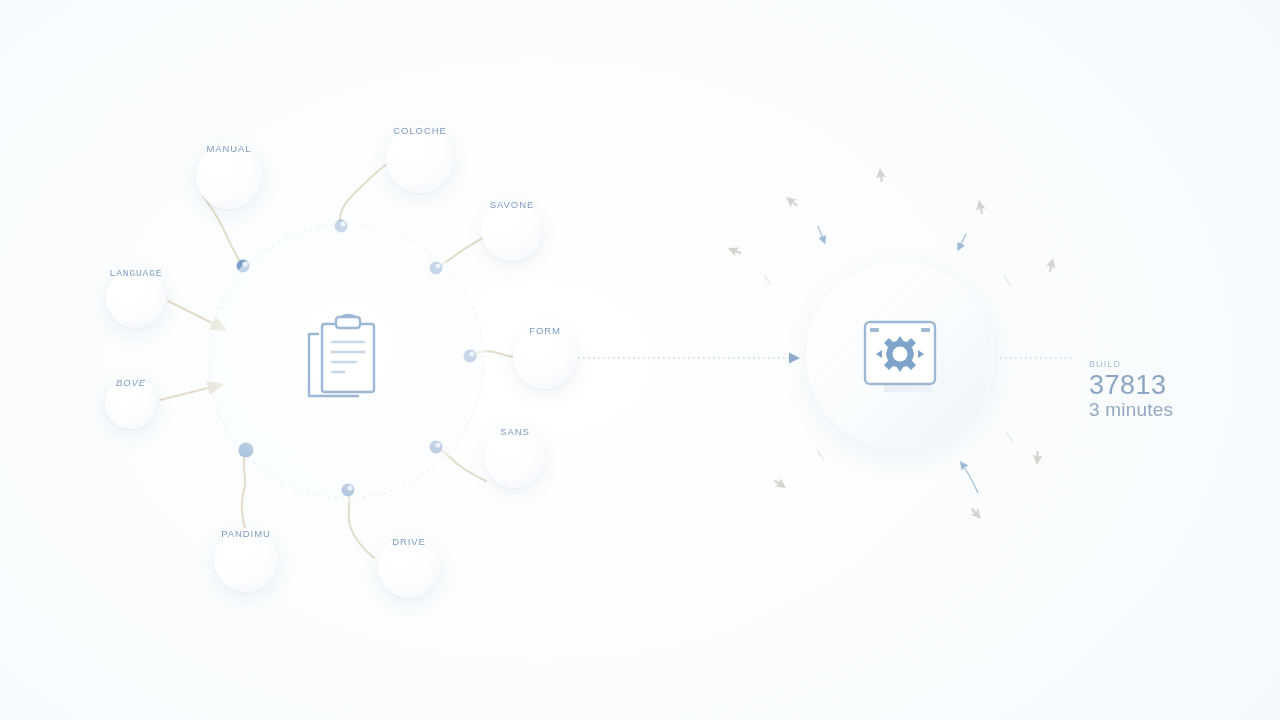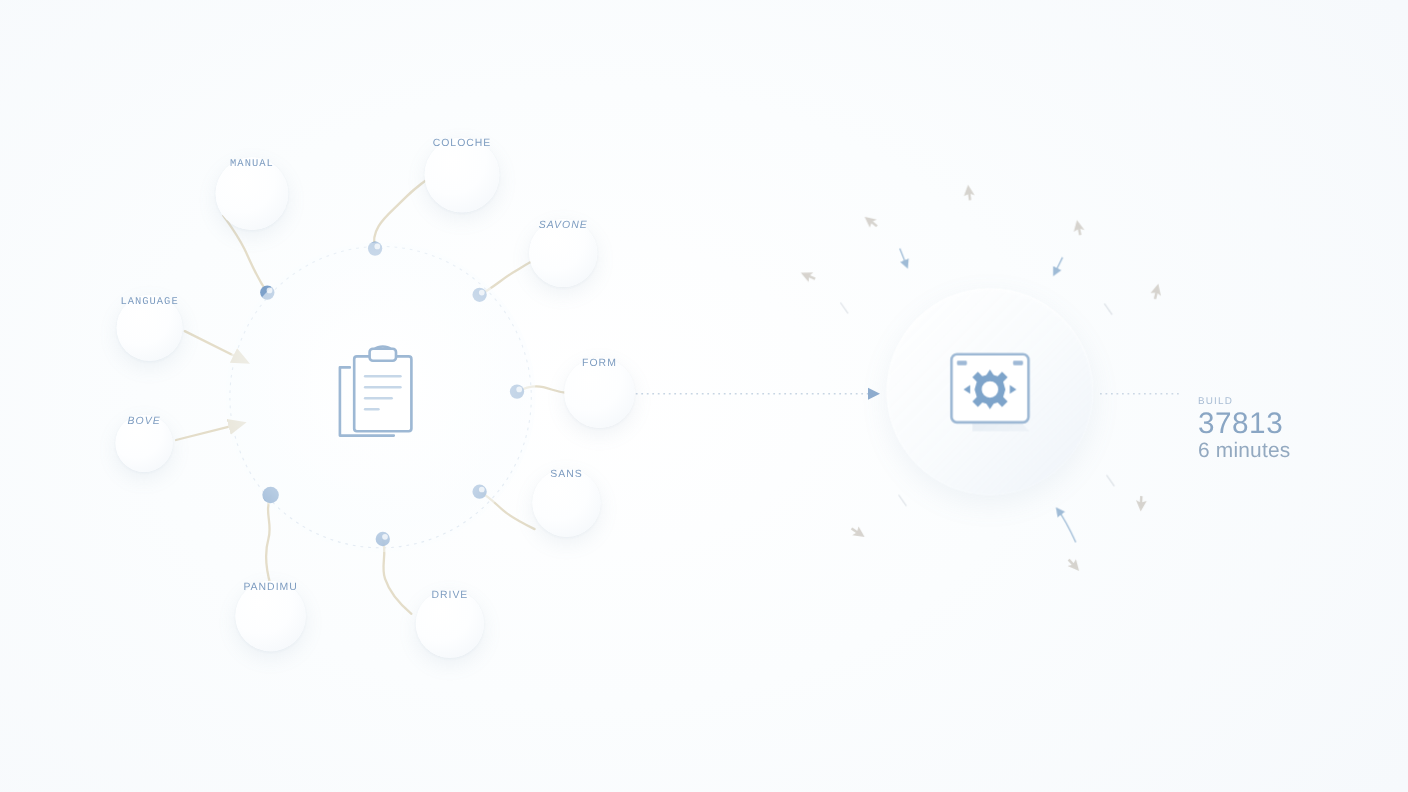--- a/index.html
+++ b/index.html
@@ -231,29 +231,29 @@
       <path d="M38,20 L42,26 L34,26 Z"></path>
       <path d="M38,56 L42,50 L34,50 Z"></path>
       <path d="M14,38 L20,34 L20,42 Z"></path>
       <path d="M62,38 L56,34 L56,42 Z"></path>
     </g>
     <path fill="#7ea4ca" d="M38,24 L45,26 L49,22 L54,27 L50,31 L52,38 L50,45 L54,49 L49,54 L45,50 L38,52 L31,50 L27,54 L22,49 L26,45 L24,38 L26,31 L22,27 L27,22 L31,26 Z"></path>
     <circle cx="38" cy="38" r="7.5" fill="#ffffff"></circle>
   </svg>
 </div>
 
-<div class="bubble" style="left:196px; top:143px; width:66px; height:66px;font-family:Liberation Mono, monospace;">
+<div class="bubble" style="left:196px; top:143px; width:66px; height:66px;">
   <span class="blabel">MANUAL</span>
 </div>
 
 <div class="bubble" style="left:386px; top:125px; width:68px; height:68px;">
   <span class="blabel">COLOCHE</span>
 </div>
 
-<div class="bubble" style="left:481px; top:199px; width:62px; height:62px;font-style:italic;">
+<div class="bubble" style="left:481px; top:199px; width:62px; height:62px;">
   <span class="blabel">SAVONE</span>
 </div>
 
 <div class="bubble" style="left:513px; top:325px; width:64px; height:64px;">
   <span class="blabel">FORM</span>
 </div>
 
 <div class="bubble" style="left:484px; top:426px; width:62px; height:62px;">
   <span class="blabel">SANS</span>
 </div>
@@ -270,14 +270,14 @@
   <span class="blabel">BOVE</span>
 </div>
 
 <div class="bubble" style="left:106px; top:268px; width:60px; height:60px;font-family:Liberation Mono, monospace;">
   <span class="blabel">LANGUAGE</span>
 </div>
 
 <div class="stat">
   <div class="stat-label">BUILD</div>
   <div class="stat-value">37813</div>
-  <div class="stat-sub">6 minutes</div>
+  <div class="stat-sub">3 minutes</div>
 </div>
 
 </body></html>

